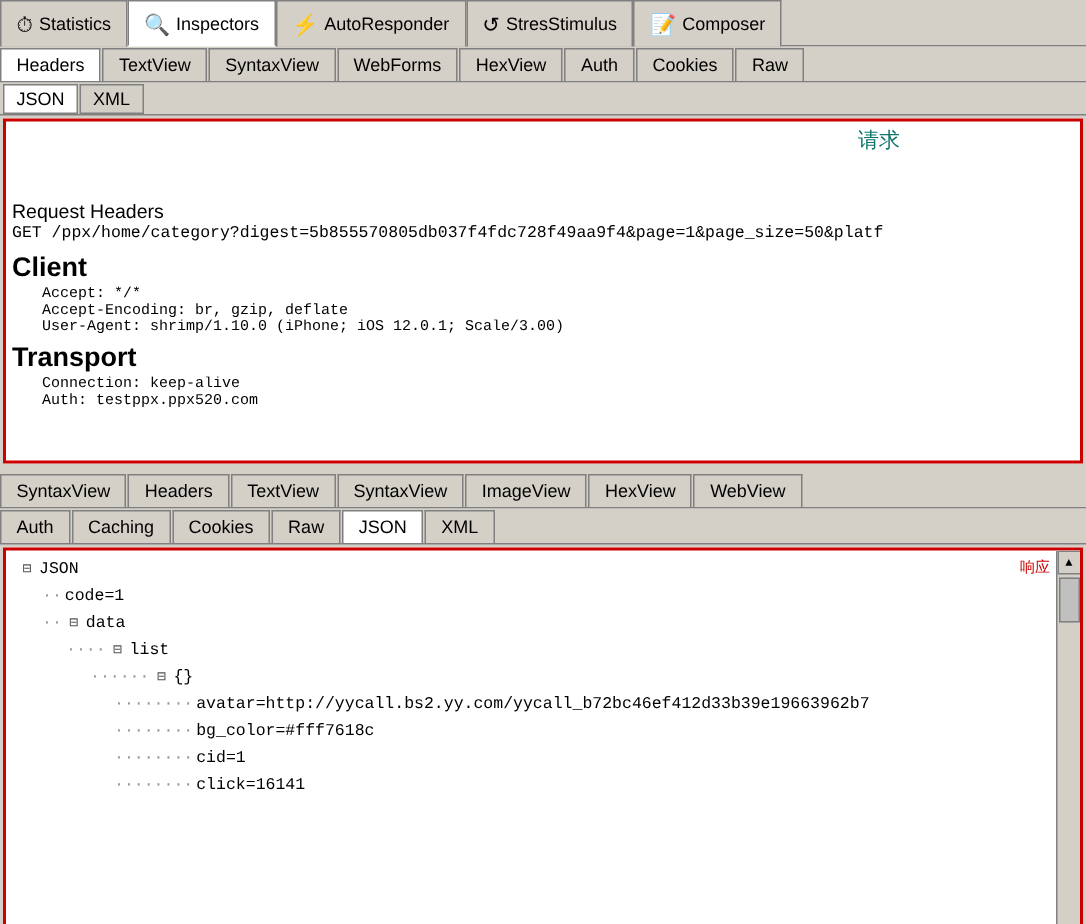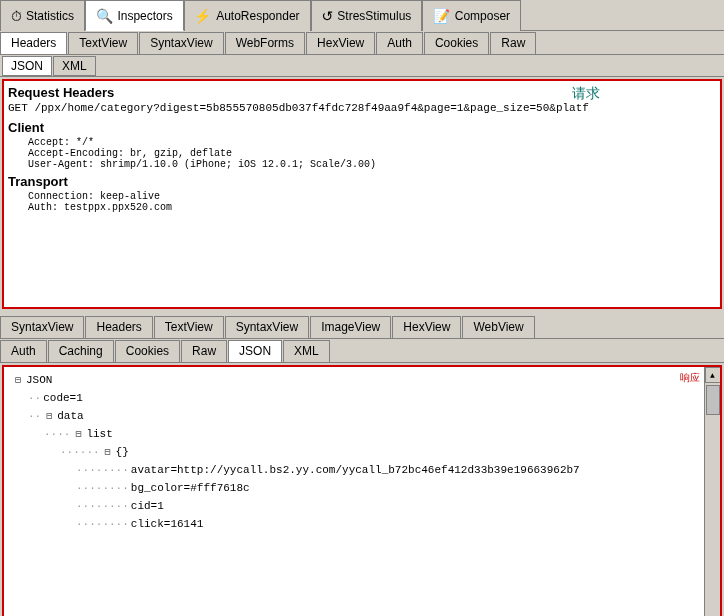--- a/index.html
+++ b/index.html
@@ -93,24 +93,25 @@
     .request-panel {
       border: 2px solid #cc0000;
       background: #ffffff;
       margin: 2px;
       padding: 4px;
       height: 230px;
       overflow: hidden;
       position: relative;
     }
     .panel-title {
-      font-weight: bold;
+      font-weight: normal;
       font-size: 13px;
       color: #000;
       margin-bottom: 2px;
+      margin-top: 48px;
     }
     .panel-actions {
       position: absolute;
       top: 4px;
       right: 4px;
       color: #0000cc;
       font-size: 12px;
       display: flex;
       gap: 4px;
     }
@@ -121,21 +122,21 @@
     .request-url {
       font-family: 'Courier New', monospace;
       font-size: 11px;
       color: #000;
       white-space: nowrap;
       overflow: hidden;
       margin-bottom: 6px;
     }
     .header-section-title {
       font-weight: bold;
-      font-size: 13px;
+      font-size: 18px;
       color: #000;
       margin-top: 4px;
       margin-bottom: 2px;
     }
     .header-line {
       font-family: 'Courier New', monospace;
       font-size: 10px;
       padding-left: 20px;
       color: #000;
       white-space: nowrap;

